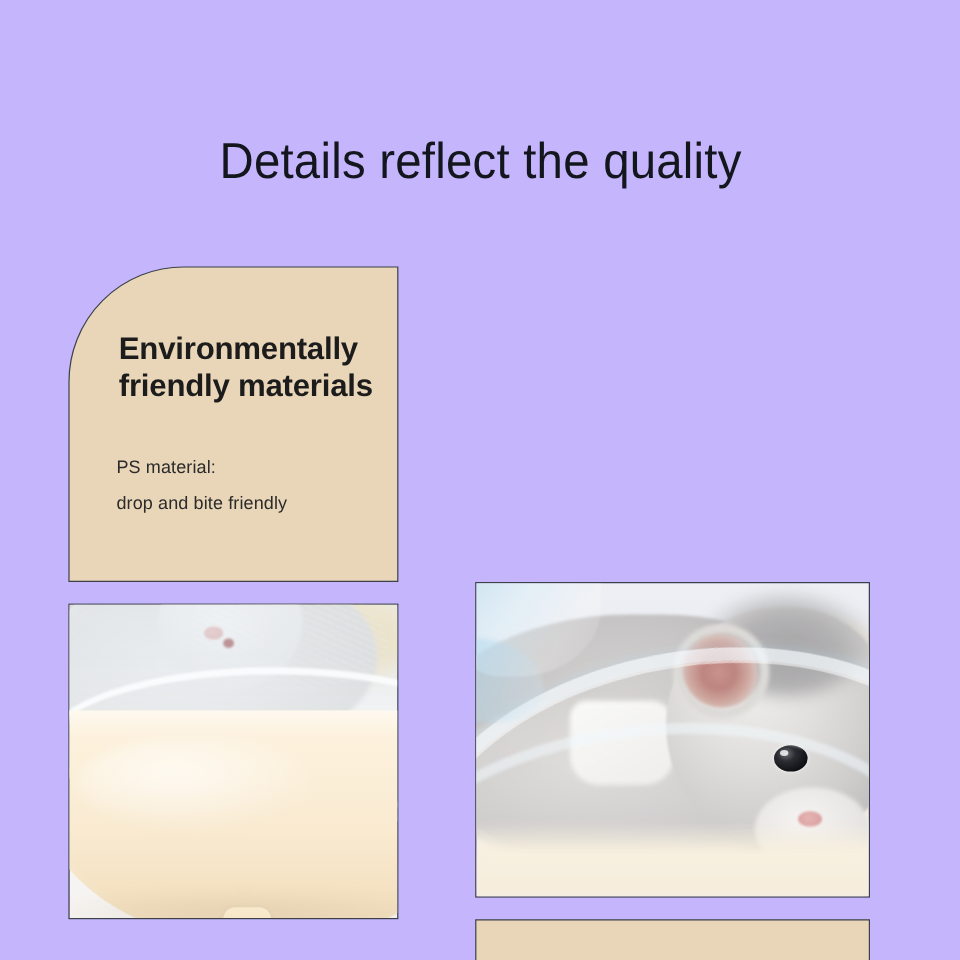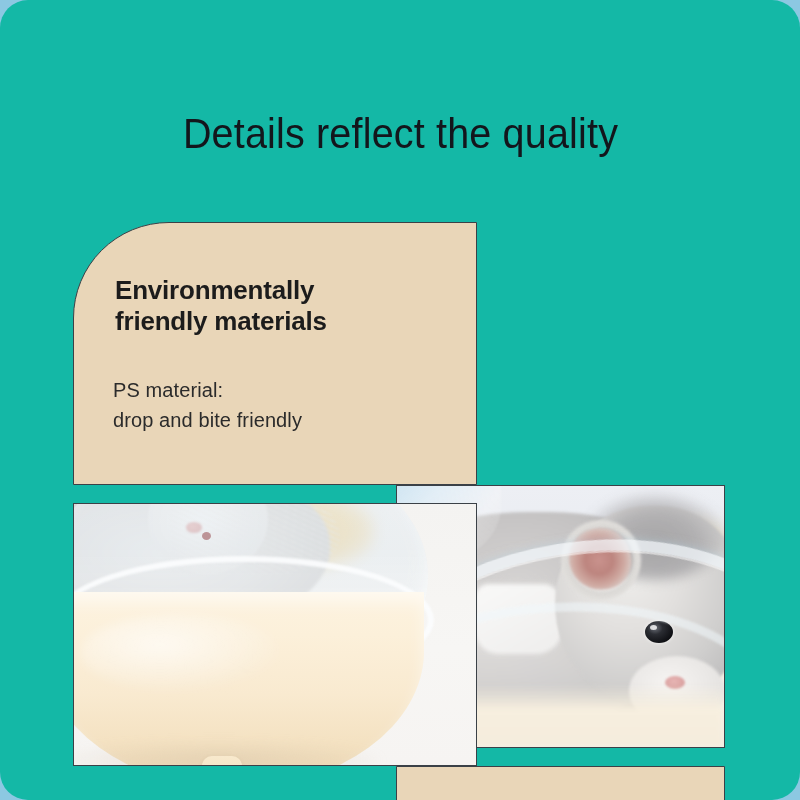--- a/index.html
+++ b/index.html
@@ -13,22 +13,21 @@
     overflow: hidden;
     background: #8cc8e2;
     font-family: "Liberation Sans", sans-serif;
     -webkit-font-smoothing: antialiased;
   }
 
   .poster {
     position: relative;
     width: 800px;
     height: 800px;
-    background: #14b8a6;
-    border-radius: 28px;
+    background: #c4b5fd;
   }
 
   
   .title-bar {
     position: absolute;
     left: 0;
     top: 84px;
     width: 800px;
     text-align: center;
   }
@@ -63,21 +62,21 @@
   .row-bot  { top: 281px; }
 
   .cell {
     position: absolute;
     top: 0;
     height: 263px;
     overflow: hidden;
     box-sizing: border-box;
     border: 1.5px solid #3b4147;
   }
-  .cell-left  { left: 16px;     width: 404px; }
+  .cell-left  { left: 0;     width: 275px; }
   .cell-right { left: 339px; width: 329px; }
 
   
   .round-tl { border-top-left-radius: 96px; }
   .round-br { border-bottom-right-radius: 96px; }
 
   
   .panel {
     background: #e9d6b8;
     padding: 0;
@@ -88,21 +87,21 @@
     font-size: 26px;
     font-weight: 700;
     line-height: 1.18;
     color: #1c1c1c;
     letter-spacing: -0.2px;
     white-space: pre-line;
     margin: 0;
   }
   .panel-body {
     position: absolute;
-    font-size: 20px;
+    font-size: 15px;
     font-weight: 400;
     line-height: 30px;
     color: #2b2b2b;
     letter-spacing: 0.1px;
     margin: 0;
   }
   .panel-eco .panel-heading { left: 41px; top: 52px; }
   .panel-eco .panel-body    { left: 39px; top: 152px; }
 
   

